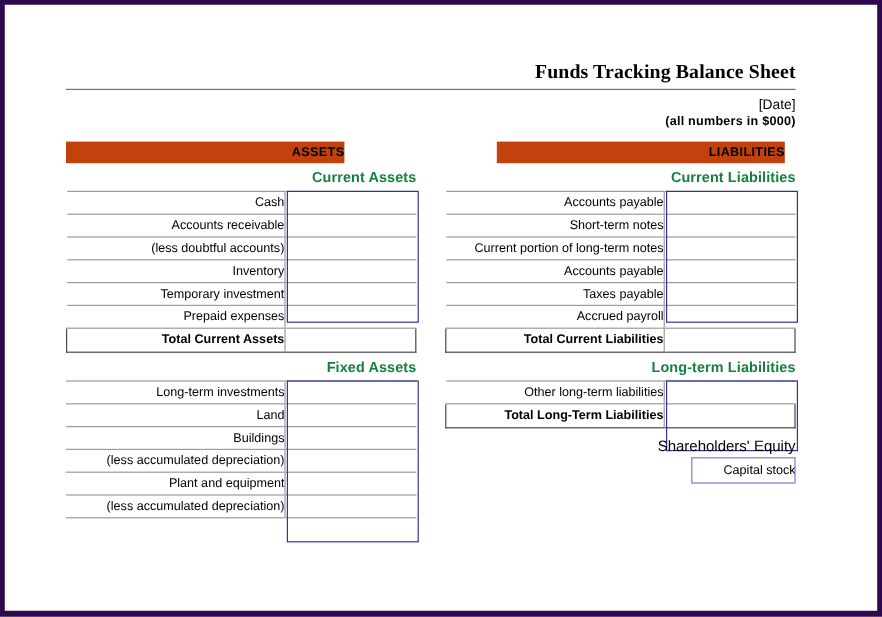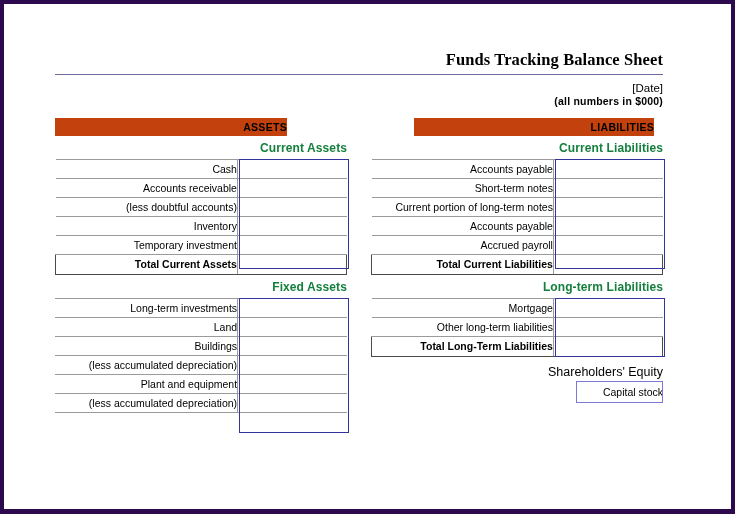--- a/index.html
+++ b/index.html
@@ -188,20 +188,24 @@
               <td class="val"></td>
             </tr>
             <tr>
               <td class="lbl">Inventory</td>
               <td class="val"></td>
             </tr>
             <tr>
               <td class="lbl">Temporary investment</td>
               <td class="val"></td>
             </tr>
+            <tr>
+              <td class="lbl">Prepaid expenses</td>
+              <td class="val"></td>
+            </tr>
             <tr class="total">
               <td class="lbl">Total Current Assets</td>
               <td class="val"></td>
             </tr>
           </tbody>
             </table>
           <div class="valbox" style="left:183.5px; top:0px; width:108.5px; height:108px;"></div>
         </div>
 
         <div class="subhead">Fixed Assets</div>
@@ -259,41 +263,41 @@
             </tr>
             <tr>
               <td class="lbl">Current portion of long-term notes</td>
               <td class="val"></td>
             </tr>
             <tr>
               <td class="lbl">Accounts payable</td>
               <td class="val"></td>
             </tr>
             <tr>
+              <td class="lbl">Taxes payable</td>
+              <td class="val"></td>
+            </tr>
+            <tr>
               <td class="lbl">Accrued payroll</td>
               <td class="val"></td>
             </tr>
             <tr class="total">
               <td class="lbl">Total Current Liabilities</td>
               <td class="val"></td>
             </tr>
           </tbody>
             </table>
           <div class="valbox" style="left:183.5px; top:0px; width:108.5px; height:108px;"></div>
         </div>
 
         <div class="subhead">Long-term Liabilities</div>
 
         <div class="tblwrap">
           <table class="bs">
             <tbody>
-                <tr>
-              <td class="lbl">Mortgage</td>
-              <td class="val"></td>
-            </tr>
             <tr>
               <td class="lbl">Other long-term liabilities</td>
               <td class="val"></td>
             </tr>
             <tr class="total">
               <td class="lbl">Total Long-Term Liabilities</td>
               <td class="val"></td>
             </tr>
           </tbody>
             </table>

